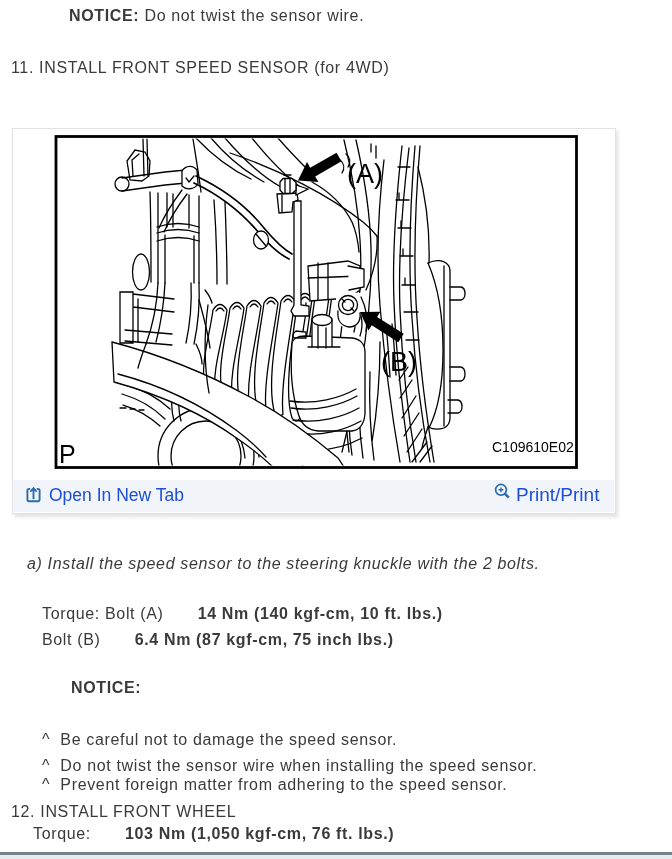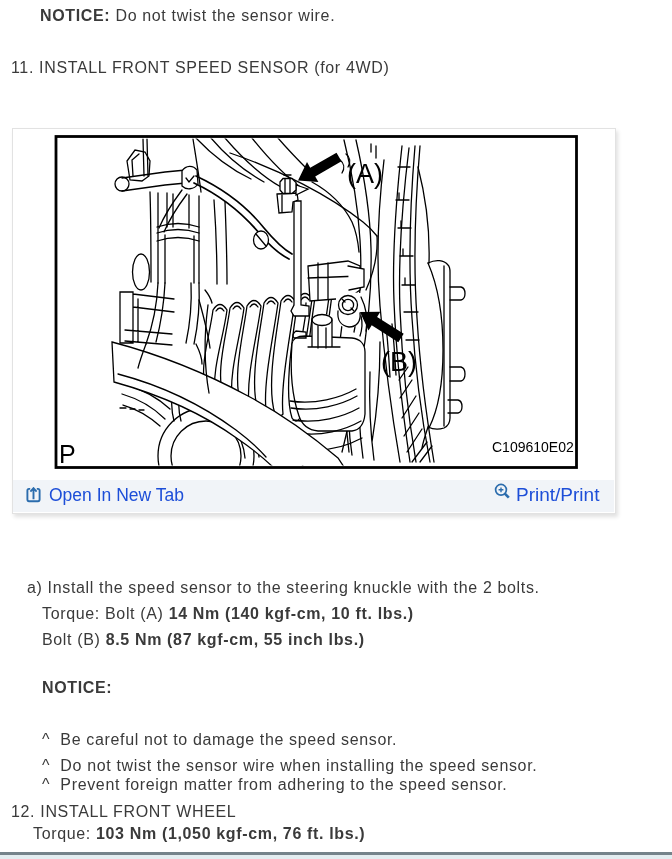--- a/index.html
+++ b/index.html
@@ -1,19 +1,19 @@
 <!DOCTYPE html>
 <html><head>
 <meta charset="utf-8">
 <style>
   html,body{margin:0;padding:0;}
   body{width:672px;height:859px;background:#ffffff;overflow:hidden;position:relative;
        font-family:"Liberation Sans", sans-serif;color:#3a3a3a;}
   .t{position:absolute;white-space:nowrap;font-size:16px;line-height:18px;letter-spacing:0.65px;}
-  b{font-weight:bold;}
+  b{font-weight:bold;margin-left:29px;}
   .link{color:#1d4ed8;font-size:18px;letter-spacing:0;}
 </style>
 </head>
 <body>
 
 <div class="t" style="left:40px;top:7px;"><b>NOTICE:</b> Do not twist the sensor wire.</div>
 
 <div class="t" style="left:11px;top:59px;">11. INSTALL FRONT SPEED SENSOR (for 4WD)</div>
 
 <div style="position:absolute;left:12px;top:128px;width:602px;height:384px;background:#ffffff;border:1px solid #e2e2e2;box-shadow:2px 3px 4px rgba(0,0,0,0.12);"></div>
@@ -191,25 +191,25 @@
 <div class="t link" style="left:49px;top:486px;font-size:17.5px;">Open In New Tab</div>
 
 <svg style="position:absolute;left:494px;top:483px;" width="18" height="18" viewBox="0 0 18 18">
   <circle cx="7" cy="6.8" r="5.4" stroke="#2b6cad" stroke-width="1.7" fill="none"></circle>
   <path d="M7 4.4 L7 9.2 M4.6 6.8 L9.4 6.8" stroke="#2b6cad" stroke-width="1.4"></path>
   <path d="M10.8 10.6 L14.8 14.6" stroke="#2b6cad" stroke-width="2.6"></path>
 </svg>
 
 <div class="t link" style="left:516px;top:486px;font-size:19px;">Print/Print</div>
 
-<div class="t" style="left:27px;top:579px;">a) Install the speed sensor to the steering knuckle with the 2 bolts.</div>
+<div class="t" style="left:27px;top:555px;font-style:italic;">a) Install the speed sensor to the steering knuckle with the 2 bolts.</div>
 
 <div class="t" style="left:42px;top:605px;">Torque: Bolt (A) <b>14 Nm (140 kgf-cm, 10 ft. lbs.)</b></div>
 
-<div class="t" style="left:42px;top:631px;">Bolt (B) <b>8.5 Nm (87 kgf-cm, 55 inch lbs.)</b></div>
+<div class="t" style="left:42px;top:631px;">Bolt (B) <b>6.4 Nm (87 kgf-cm, 75 inch lbs.)</b></div>
 
 <div class="t" style="left:42px;top:679px;"><b>NOTICE:</b></div>
 
 <div class="t" style="left:42px;top:732px;margin-top:44px;">^&nbsp; Prevent foreign matter from adhering to the speed sensor.</div>
 
 <div class="t" style="left:42px;top:731px;">^&nbsp; Be careful not to damage the speed sensor.</div>
 
 <div class="t" style="left:42px;top:757px;">^&nbsp; Do not twist the sensor wire when installing the speed sensor.</div>
 
 <div class="t" style="left:11px;top:803px;">12. INSTALL FRONT WHEEL</div>

